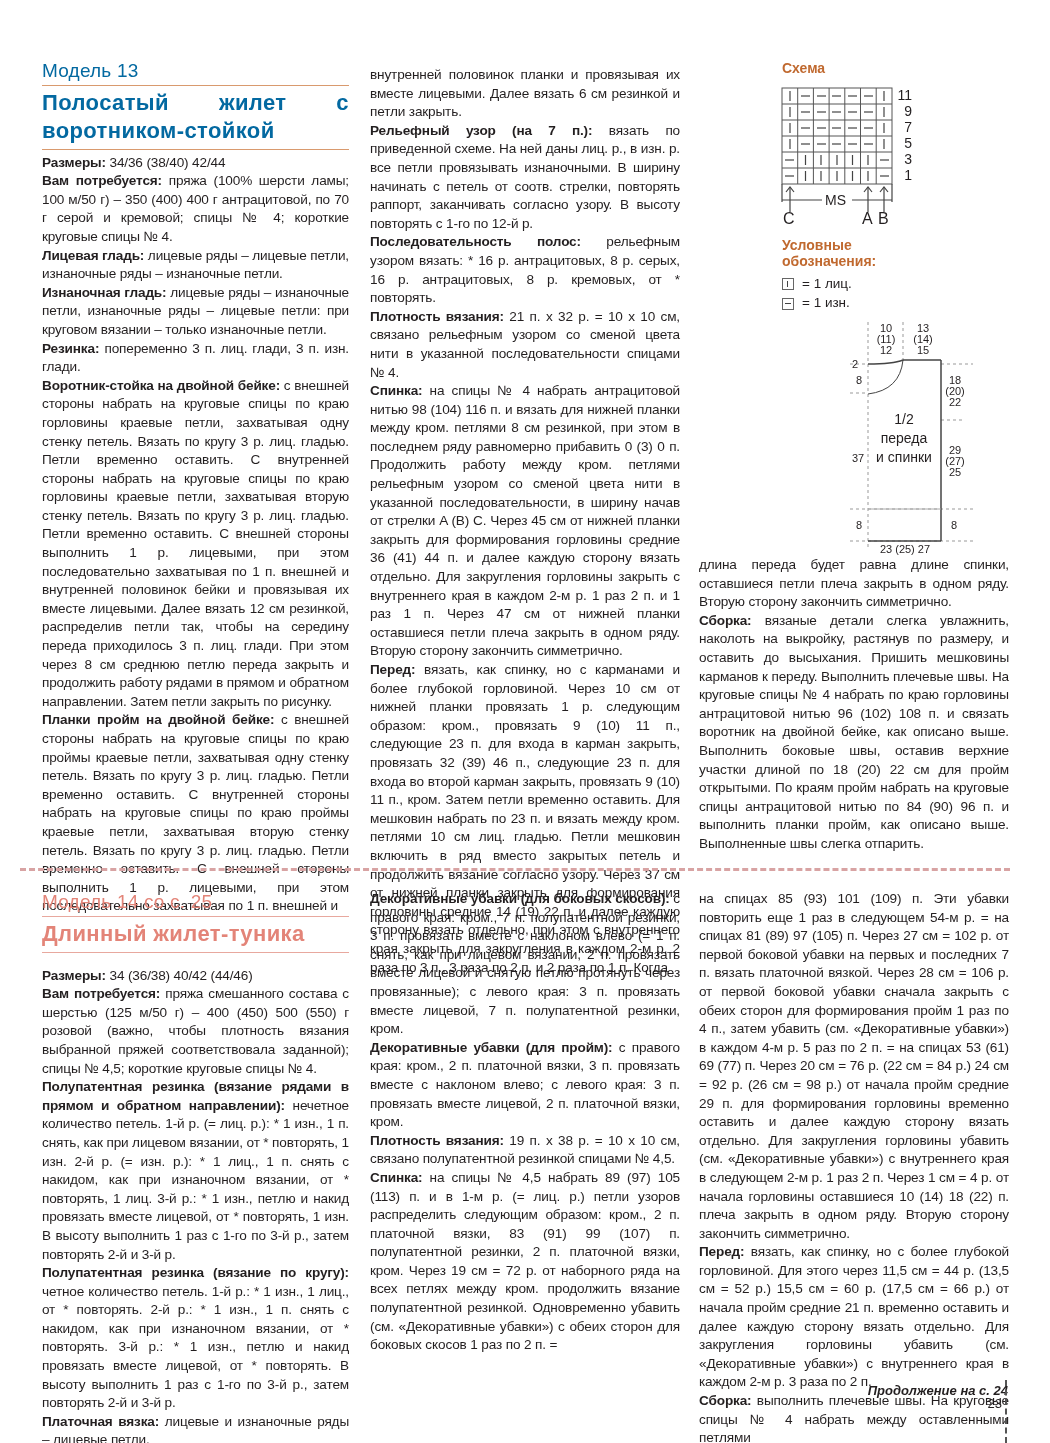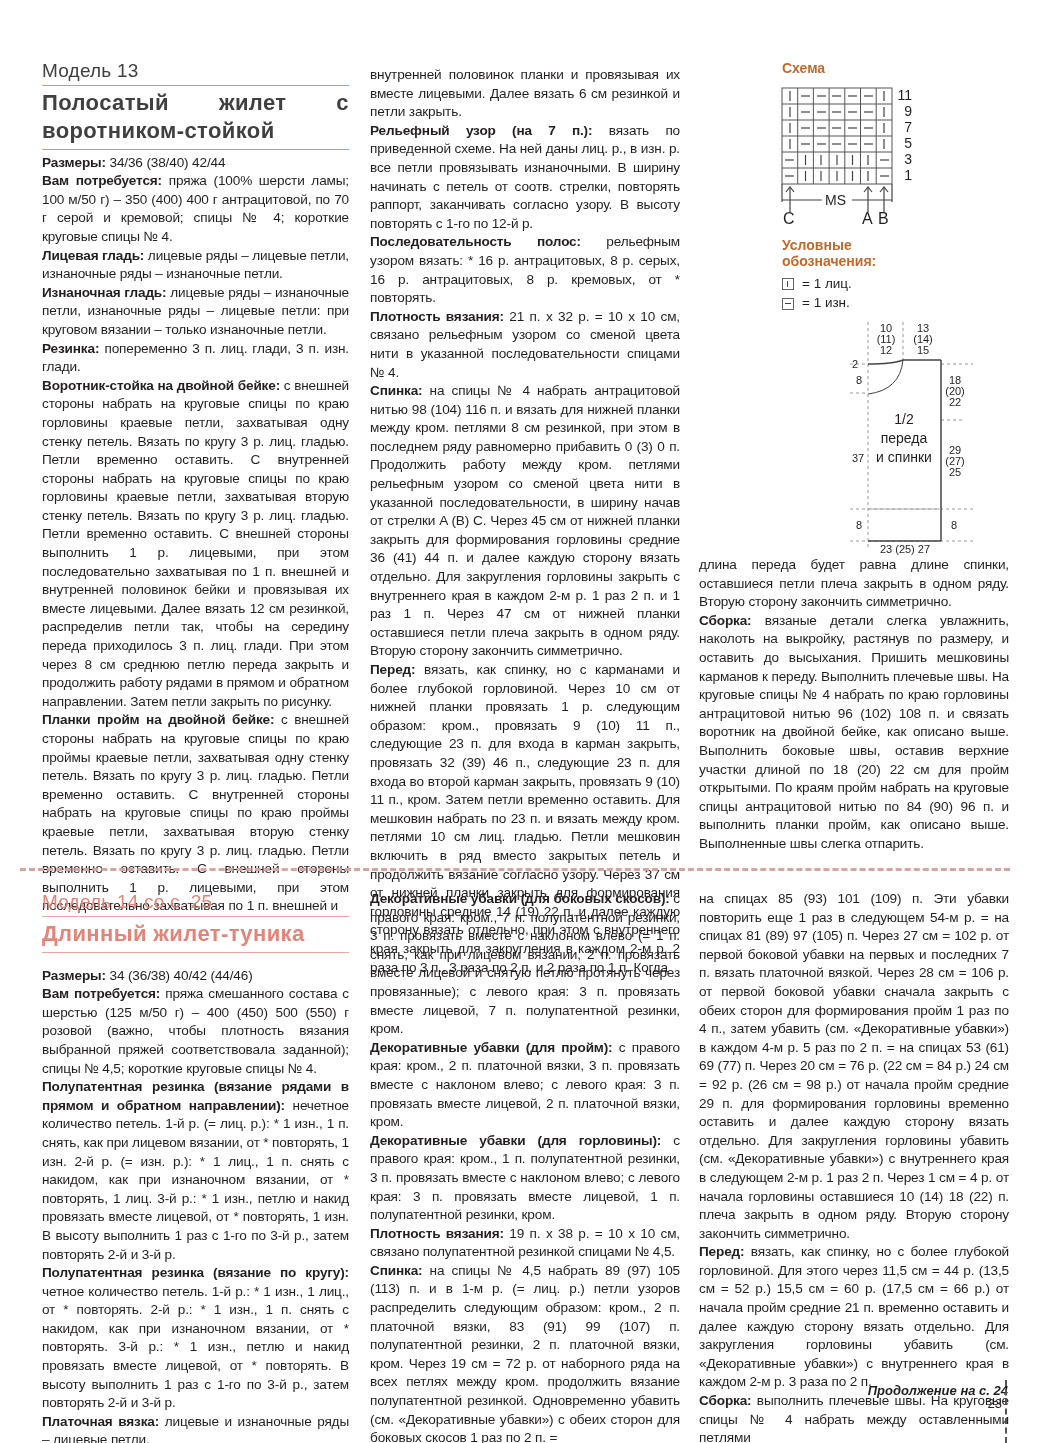--- a/index.html
+++ b/index.html
@@ -2,21 +2,21 @@
 <html><head>
 <meta charset="utf-8">
 <style>
   html, body { margin: 0; padding: 0; background: #ffffff; }
   body { width: 1050px; height: 1443px; position: relative; overflow: hidden; font-family: "Liberation Sans", sans-serif; color: #231f20; }
   .col { position: absolute; font-size: 13.6px; line-height: 18.6px; text-align: justify; letter-spacing: -0.15px; }
   .col p { margin: 0; }
   .col b { font-weight: bold; }
   .model-label { font-size: 19px; font-weight: normal; margin: 0; padding-bottom: 4px; letter-spacing: 0.2px; }
   .model-title { font-size: 22px; font-weight: bold; line-height: 28px; margin: 0; padding: 3px 0 4px 0; letter-spacing: 0.4px; }
-  .m13 .model-label, .m13 .model-title { color: #404040; }
+  .m13 .model-label, .m13 .model-title { color: #0369a1; }
   .m13 .model-label { border-bottom: 1.5px solid #d99a6e; }
   .m13 .model-title { border-bottom: 1.5px solid #d99a6e; margin-bottom: 4px; }
   .m14 .model-label, .m14 .model-title { color: #e38478; }
   .m14 .model-label { border-bottom: 1.5px solid #e8a89e; }
   .m14 .model-title { border-bottom: 1.5px solid #e8a89e; margin-bottom: 14px; }
   .sep { position: absolute; left: 20px; top: 868px; width: 990px; height: 0; border-top: 3px dashed #d8a3a3; }
   .vsep { position: absolute; left: 1005px; top: 1380px; width: 0; height: 63px; border-left: 2px dashed #555; }
   .schema-title { position: absolute; left: 782px; top: 60px; font-size: 14px; font-weight: bold; color: #c0692f; }
   .legend-title { position: absolute; left: 782px; top: 237px; font-size: 14px; font-weight: bold; color: #c0692f; line-height: 16px; }
   .legend-row { position: absolute; left: 782px; font-size: 13.5px; display: flex; align-items: center; gap: 8px; }
@@ -216,21 +216,20 @@
       <p><b>Полупатентная резинка (вязание рядами в прямом и обратном направлении):</b><span> нечетное количество петель. 1-й р. (= лиц. р.): * 1 изн., 1 п. снять, как при лицевом вязании, от * повторять, 1 изн. 2-й р. (= изн. р.): * 1 лиц., 1 п. снять с накидом, как при изнаночном вязании, от * повторять, 1 лиц. 3-й р.: * 1 изн., петлю и накид провязать вместе лицевой, от * повторять, 1 изн. В высоту выполнить 1 раз с 1-го по 3-й р., затем повторять 2-й и 3-й р.</span></p>
       <p><b>Полупатентная резинка (вязание по кругу):</b><span> четное количество петель. 1-й р.: * 1 изн., 1 лиц., от * повторять. 2-й р.: * 1 изн., 1 п. снять с накидом, как при изнаночном вязании, от * повторять. 3-й р.: * 1 изн., петлю и накид провязать вместе лицевой, от * повторять. В высоту выполнить 1 раз с 1-го по 3-й р., затем повторять 2-й и 3-й р.</span></p>
       <p><b>Платочная вязка:</b><span> лицевые и изнаночные ряды – лицевые петли.</span></p>
     </div>
 </div>
 
 <div class="col" style="left:370px; top:890px; width:310px;">
   <div>
       <p><b>Декоративные убавки (для боковых скосов):</b><span> с правого края: кром., 7 п. полупатентной резинки, 3 п. провязать вместе с наклоном влево (= 1 п. снять, как при лицевом вязании, 2 п. провязать вместе лицевой и снятую петлю протянуть через провязанные); с левого края: 3 п. провязать вместе лицевой, 7 п. полупатентной резинки, кром.</span></p>
       <p><b>Декоративные убавки (для пройм):</b><span> с правого края: кром., 2 п. платочной вязки, 3 п. провязать вместе с наклоном влево; с левого края: 3 п. провязать вместе лицевой, 2 п. платочной вязки, кром.</span></p>
-      <p><b>Декоративные убавки (для горловины):</b><span> с правого края: кром., 1 п. полупатентной резинки, 3 п. провязать вместе с наклоном влево; с левого края: 3 п. провязать вместе лицевой, 1 п. полупатентной резинки, кром.</span></p>
       <p><b>Плотность вязания:</b><span> 19 п. х 38 р. = 10 х 10 см, связано полупатентной резинкой спицами № 4,5.</span></p>
       <p><b>Спинка:</b><span> на спицы № 4,5 набрать 89 (97) 105 (113) п. и в 1-м р. (= лиц. р.) петли узоров распределить следующим образом: кром., 2 п. платочной вязки, 83 (91) 99 (107) п. полупатентной резинки, 2 п. платочной вязки, кром. Через 19 см = 72 р. от наборного ряда на всех петлях между кром. продолжить вязание полупатентной резинкой. Одновременно убавить (см. «Декоративные убавки») с обеих сторон для боковых скосов 1 раз по 2 п. =</span></p>
     </div>
 </div>
 
 <div class="col" style="left:699px; top:890px; width:310px;">
   <div>
       <p><span>на спицах 85 (93) 101 (109) п. Эти убавки повторить еще 1 раз в следующем 54-м р. = на спицах 81 (89) 97 (105) п. Через 27 см = 102 р. от первой боковой убавки на первых и последних 7 п. вязать платочной вязкой. Через 28 см = 106 р. от первой боковой убавки сначала закрыть с обеих сторон для формирования пройм 1 раз по 4 п., затем убавить (см. «Декоративные убавки») в каждом 4-м р. 5 раз по 2 п. = на спицах 53 (61) 69 (77) п. Через 20 см = 76 р. (22 см = 84 р.) 24 см = 92 р. (26 см = 98 р.) от начала пройм средние 29 п. для формирования горловины временно оставить и далее каждую сторону вязать отдельно. Для закругления горловины убавить (см. «Декоративные убавки») с внутреннего края в следующем 2-м р. 1 раз 2 п. Через 1 см = 4 р. от начала горловины оставшиеся 10 (14) 18 (22) п. плеча закрыть в одном ряду. Вторую сторону закончить симметрично.</span></p>
       <p><b>Перед:</b><span> вязать, как спинку, но с более глубокой горловиной. Для этого через 11,5 см = 44 р. (13,5 см = 52 р.) 15,5 см = 60 р. (17,5 см = 66 р.) от начала пройм средние 21 п. временно оставить и далее каждую сторону вязать отдельно. Для закругления горловины убавить (см. «Декоративные убавки») с внутреннего края в каждом 2-м р. 3 раза по 2 п.</span></p>
       <p><b>Сборка:</b><span> выполнить плечевые швы. На круговые спицы № 4 набрать между оставленными петлями</span></p>

